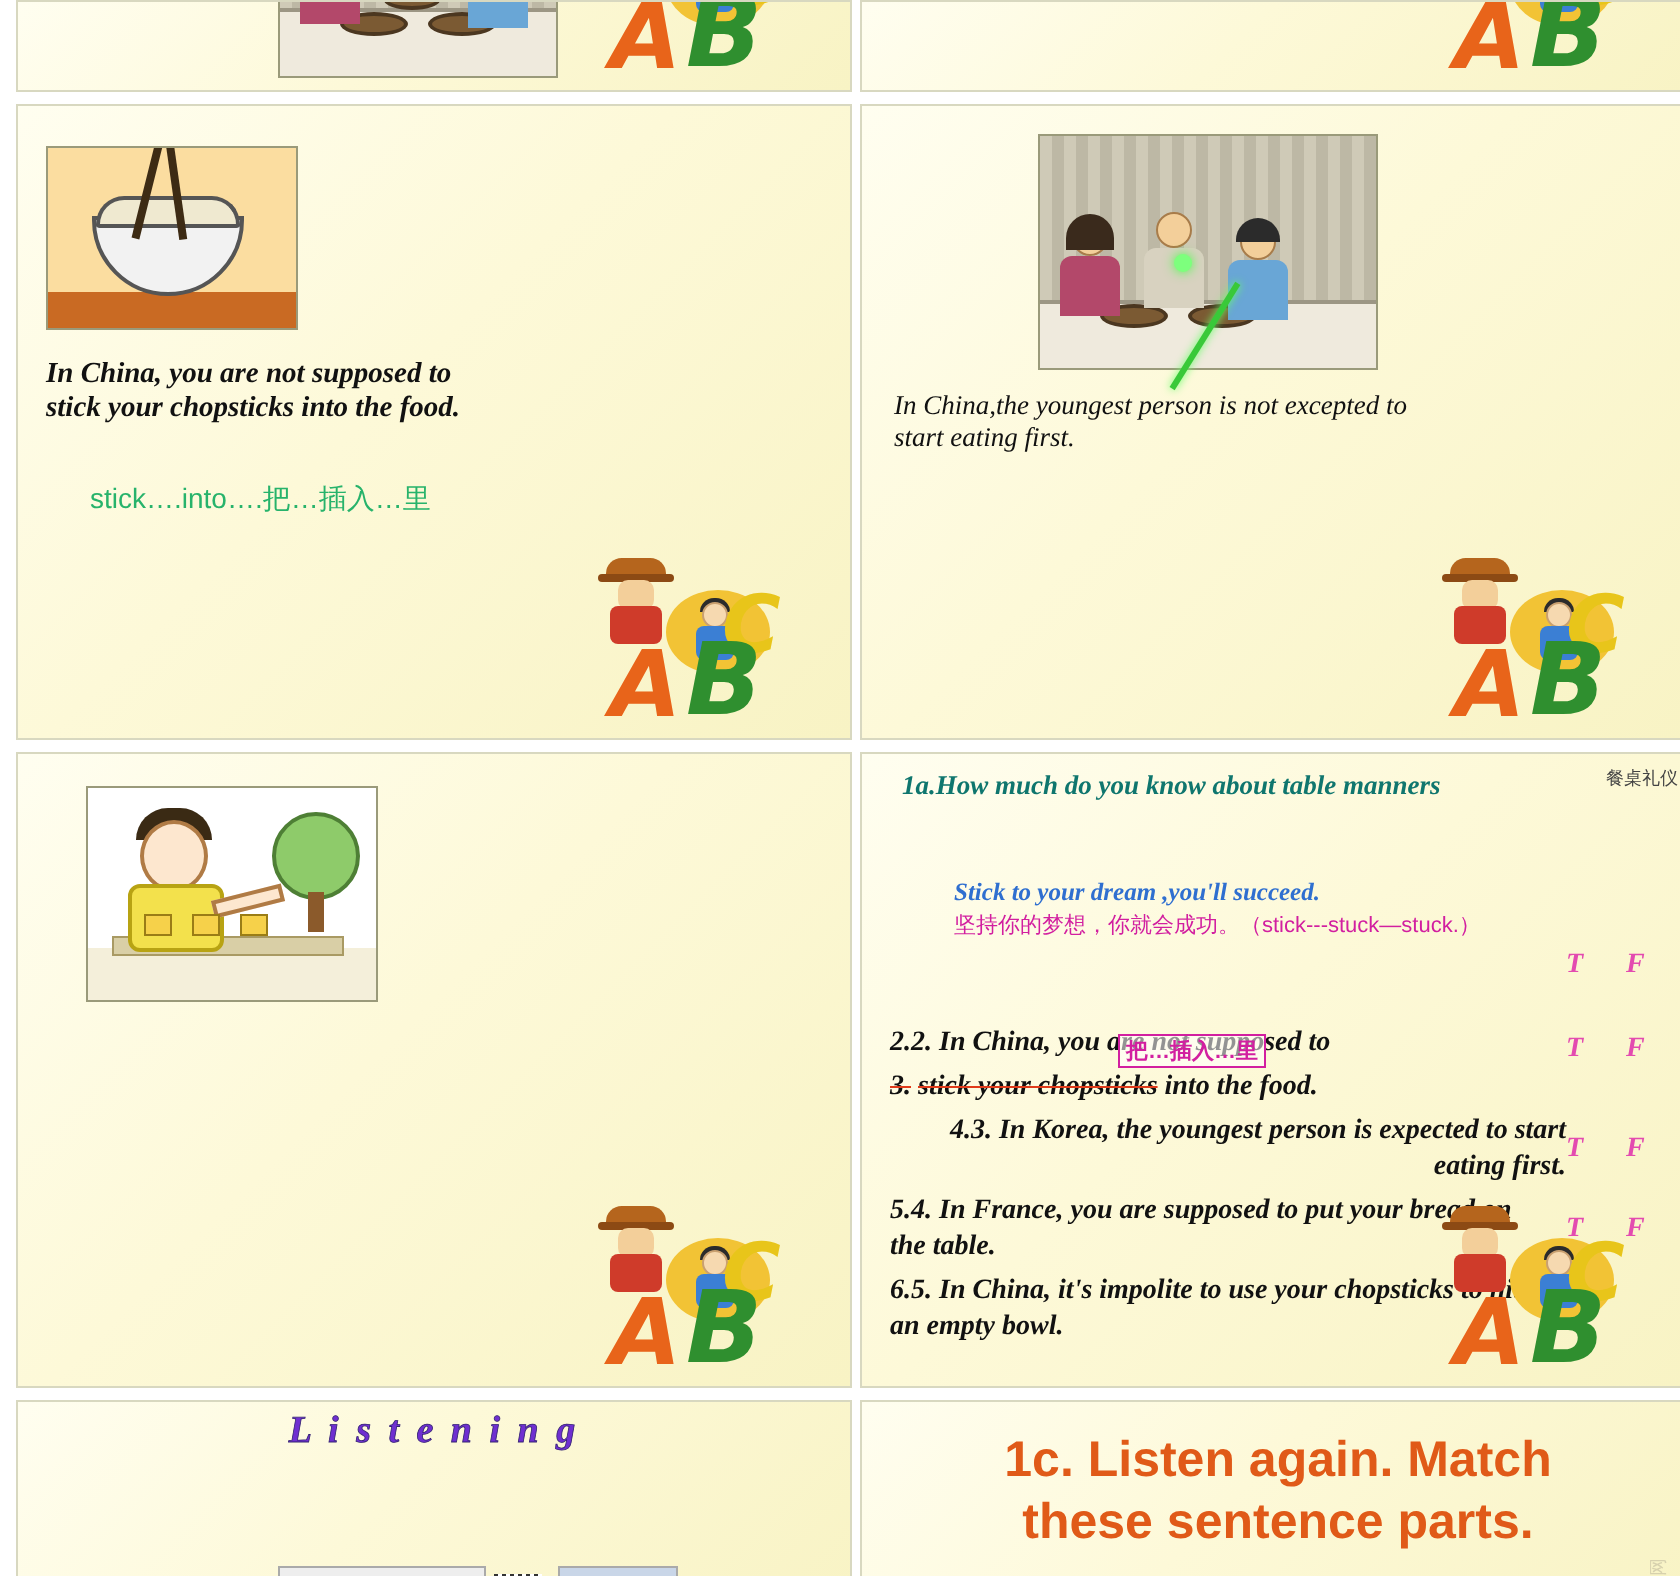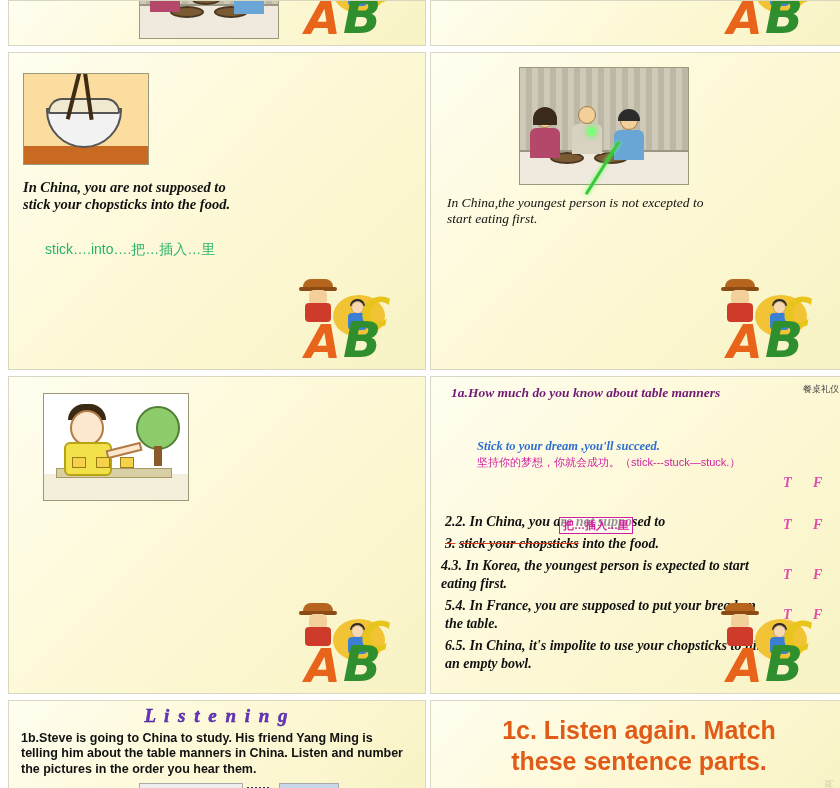--- a/index.html
+++ b/index.html
@@ -190,21 +190,21 @@
     font-weight: bold; font-style: italic;
     color: #111; line-height: 1.18;
   }
   .green-note {
     font-family: "Liberation Sans", sans-serif;
     color: #27b36b; font-size: 14px;
   }
   .quiz-title {
     font-family: "Liberation Serif", serif;
     font-weight: bold; font-style: italic;
-    color: #701a75; font-size: 13.5px; line-height: 1.2;
+    color: #0f766e; font-size: 13.5px; line-height: 1.2;
   }
   .quiz-sub {
     font-family: "Liberation Serif", serif;
     font-weight: bold; font-style: italic;
     color: #2f6fd0; font-size: 12.5px;
   }
   .quiz-cn {
     font-family: "Liberation Sans", sans-serif;
     color: #d21fa0; font-size: 11px;
   }
@@ -459,21 +459,21 @@
         </div>
         <div class="tf" style="position:absolute; left:352px; top:140px;">T</div>
         <div class="tf" style="position:absolute; left:382px; top:140px;">F</div>
 
         <div class="qline" style="position:absolute; left:14px; top:158px; width:330px;">
           <span class="strike">3.</span>
           <span class="strike">stick your chopsticks</span><span> into the food.</span>
         </div>
         <div class="annot-box" style="left:128px; top:140px;font-weight:bold;">把…插入…里</div>
 
-        <div class="qline" style="position:absolute; left:10px; top:180px; width:330px;">
+        <div class="qline" style="position:absolute; left:22px; top:180px; width:330px;text-align:right;">
           <span>4.3.</span>
           <span>In Korea, the youngest person is expected to start eating first.</span>
         </div>
         <div class="tf" style="position:absolute; left:352px; top:190px;">T</div>
         <div class="tf" style="position:absolute; left:382px; top:190px;">F</div>
 
         <div class="qline" style="position:absolute; left:14px; top:220px; width:330px;">
           <span>5.4.</span>
           <span>In France, you are supposed to put your bread on the table.</span>
         </div>
@@ -502,21 +502,20 @@
           <div class="letter A">A</div>
           <div class="letter B">B</div>
         </div>
       </div>
     </div>
 
     <div class="slide">
       <div class="slide-bg"></div>
       <div class="inner">
         <div class="listening" style="position:absolute; left:0; right:0; top:4px;">L i s t e n i n g</div>
-        <div class="lb-text" style="position:absolute; left:12px; top:30px; width:390px;">1b.Steve is going to China to study. His friend Yang Ming is telling him about the table manners in China. Listen and number the pictures in the order you hear them.</div>
         <div class="thumb" style="left:130px; top:82px; width:104px; height:24px;"></div>
         <div class="thumb" style="left:270px; top:82px; width:60px; height:24px; background:#c9d6e8;"></div>
         <div class="barcode" style="left:238px; top:86px; width:24px; height:18px;"></div>
       </div>
     </div>
 
     <div class="slide">
       <div class="slide-bg"></div>
       <div class="inner">
         <div class="big-orange" style="position:absolute; left:18px; right:18px; top:14px;">

